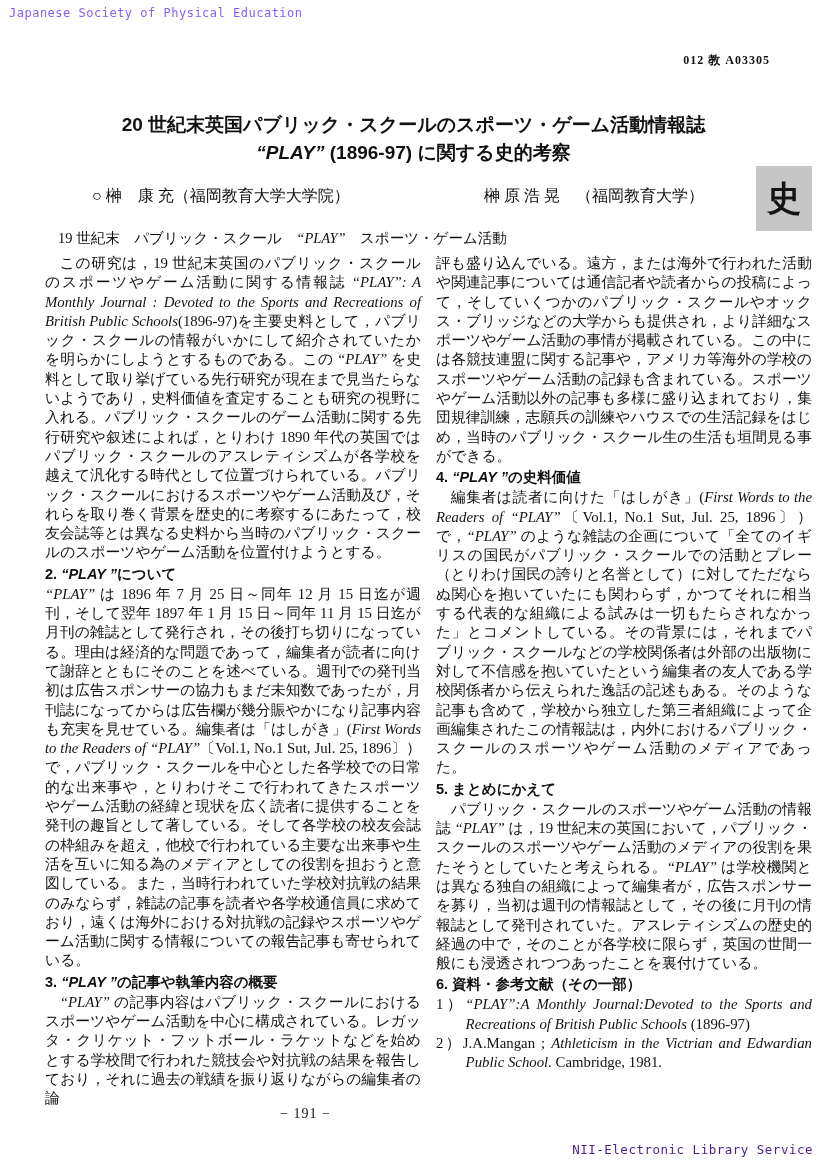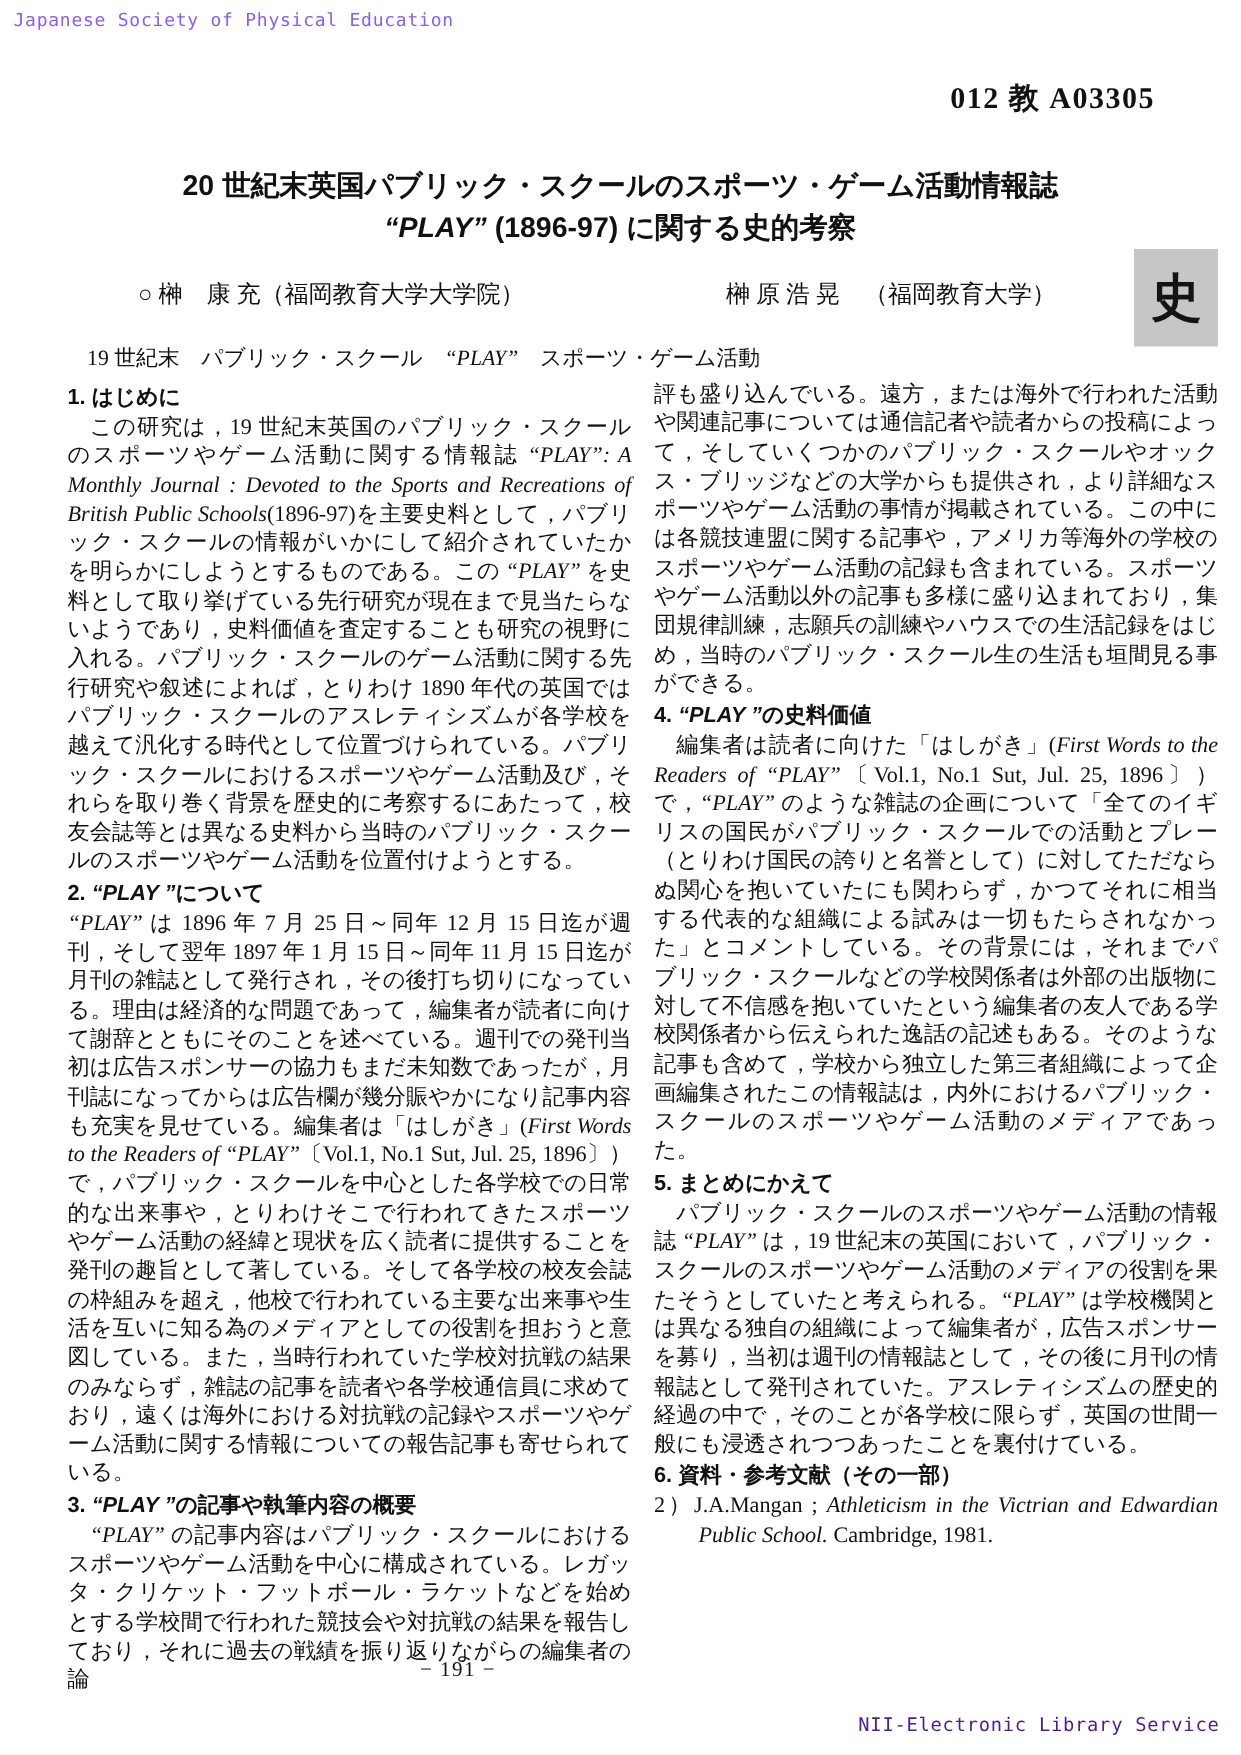--- a/index.html
+++ b/index.html
@@ -9,21 +9,21 @@
     font-family:"Liberation Serif","DejaVu Serif",serif;
   }
   .it{font-style:italic;}
   .scan-header{
     position:absolute;top:6px;left:9px;
     font-family:"DejaVu Sans Mono","Liberation Mono",monospace;
     font-size:12px;color:#8b5cf6;letter-spacing:.5px;
   }
   .doc-code{
     position:absolute;top:52px;right:57px;
-    font-size:20px;font-weight:bold;letter-spacing:1px;
+    font-size:12px;font-weight:bold;letter-spacing:1px;
   }
   .title{
     position:absolute;top:111px;left:0;width:100%;text-align:center;
     font-family:"Liberation Sans","DejaVu Sans",sans-serif;
     font-weight:bold;font-size:19px;line-height:1.45;
   }
   .authors{
     position:absolute;top:186px;left:92px;width:612px;
     display:flex;justify-content:space-between;font-size:16px;
   }
@@ -75,33 +75,33 @@
   <span>○ 榊　康 充（福岡教育大学大学院）</span>
   <span>榊 原 浩 晃　（福岡教育大学）</span>
 </div>
 
 <div class="category-tab">史</div>
 
 <div class="keywords"><span>19 世紀末　パブリック・スクール　</span><span class="it">“PLAY”</span><span>　スポーツ・ゲーム活動</span></div>
 
 <div class="columns">
   <div class="column">
-      <div class="sec-heading"><span>1. はじめに</span></div>
       <p class="para indent"><span>この研究は，19 世紀末英国のパブリック・スクールのスポーツやゲーム活動に関する情報誌 </span><span class="it">“PLAY”: A Monthly Journal : Devoted to the Sports and Recreations of British Public Schools</span><span>(1896-97)を主要史料として，パブリック・スクールの情報がいかにして紹介されていたかを明らかにしようとするものである。この </span><span class="it">“PLAY”</span><span> を史料として取り挙げている先行研究が現在まで見当たらないようであり，史料価値を査定することも研究の視野に入れる。パブリック・スクールのゲーム活動に関する先行研究や叙述によれば，とりわけ 1890 年代の英国ではパブリック・スクールのアスレティシズムが各学校を越えて汎化する時代として位置づけられている。パブリック・スクールにおけるスポーツやゲーム活動及び，それらを取り巻く背景を歴史的に考察するにあたって，校友会誌等とは異なる史料から当時のパブリック・スクールのスポーツやゲーム活動を位置付けようとする。</span></p>
       <div class="sec-heading"><span>2. </span><span class="it">“PLAY ”</span><span>について</span></div>
       <p class="para"><span class="it">“PLAY”</span><span> は 1896 年 7 月 25 日～同年 12 月 15 日迄が週刊，そして翌年 1897 年 1 月 15 日～同年 11 月 15 日迄が月刊の雑誌として発行され，その後打ち切りになっている。理由は経済的な問題であって，編集者が読者に向けて謝辞とともにそのことを述べている。週刊での発刊当初は広告スポンサーの協力もまだ未知数であったが，月刊誌になってからは広告欄が幾分賑やかになり記事内容も充実を見せている。編集者は「はしがき」(</span><span class="it">First Words to the Readers of “PLAY”</span><span>〔Vol.1, No.1 Sut, Jul. 25, 1896〕）で，パブリック・スクールを中心とした各学校での日常的な出来事や，とりわけそこで行われてきたスポーツやゲーム活動の経緯と現状を広く読者に提供することを発刊の趣旨として著している。そして各学校の校友会誌の枠組みを超え，他校で行われている主要な出来事や生活を互いに知る為のメディアとしての役割を担おうと意図している。また，当時行われていた学校対抗戦の結果のみならず，雑誌の記事を読者や各学校通信員に求めており，遠くは海外における対抗戦の記録やスポーツやゲーム活動に関する情報についての報告記事も寄せられている。</span></p>
       <div class="sec-heading"><span>3. </span><span class="it">“PLAY ”</span><span>の記事や執筆内容の概要</span></div>
       <p class="para indent"><span class="it">“PLAY”</span><span> の記事内容はパブリック・スクールにおけるスポーツやゲーム活動を中心に構成されている。レガッタ・クリケット・フットボール・ラケットなどを始めとする学校間で行われた競技会や対抗戦の結果を報告しており，それに過去の戦績を振り返りながらの編集者の論</span></p>
     </div>
   <div class="column">
       <p class="para"><span>評も盛り込んでいる。遠方，または海外で行われた活動や関連記事については通信記者や読者からの投稿によって，そしていくつかのパブリック・スクールやオックス・ブリッジなどの大学からも提供され，より詳細なスポーツやゲーム活動の事情が掲載されている。この中には各競技連盟に関する記事や，アメリカ等海外の学校のスポーツやゲーム活動の記録も含まれている。スポーツやゲーム活動以外の記事も多様に盛り込まれており，集団規律訓練，志願兵の訓練やハウスでの生活記録をはじめ，当時のパブリック・スクール生の生活も垣間見る事ができる。</span></p>
       <div class="sec-heading"><span>4. </span><span class="it">“PLAY ”</span><span>の史料価値</span></div>
       <p class="para indent"><span>編集者は読者に向けた「はしがき」(</span><span class="it">First Words to the Readers of “PLAY”</span><span>〔Vol.1, No.1 Sut, Jul. 25, 1896〕）で，</span><span class="it">“PLAY”</span><span> のような雑誌の企画について「全てのイギリスの国民がパブリック・スクールでの活動とプレー（とりわけ国民の誇りと名誉として）に対してただならぬ関心を抱いていたにも関わらず，かつてそれに相当する代表的な組織による試みは一切もたらされなかった」とコメントしている。その背景には，それまでパブリック・スクールなどの学校関係者は外部の出版物に対して不信感を抱いていたという編集者の友人である学校関係者から伝えられた逸話の記述もある。そのような記事も含めて，学校から独立した第三者組織によって企画編集されたこの情報誌は，内外におけるパブリック・スクールのスポーツやゲーム活動のメディアであった。</span></p>
       <div class="sec-heading"><span>5. まとめにかえて</span></div>
       <p class="para indent"><span>パブリック・スクールのスポーツやゲーム活動の情報誌 </span><span class="it">“PLAY”</span><span> は，19 世紀末の英国において，パブリック・スクールのスポーツやゲーム活動のメディアの役割を果たそうとしていたと考えられる。</span><span class="it">“PLAY”</span><span> は学校機関とは異なる独自の組織によって編集者が，広告スポンサーを募り，当初は週刊の情報誌として，その後に月刊の情報誌として発刊されていた。アスレティシズムの歴史的経過の中で，そのことが各学校に限らず，英国の世間一般にも浸透されつつあったことを裏付けている。</span></p>
       <div class="sec-heading"><span>6. 資料・参考文献（その一部）</span></div>
+      <p class="para ref"><span>1）</span><span class="it">“PLAY”:A Monthly Journal:Devoted to the Sports and Recreations of British Public Schools</span><span> (1896-97)</span></p>
       <p class="para ref"><span>2）J.A.Mangan ; </span><span class="it">Athleticism in the Victrian and Edwardian Public School.</span><span> Cambridge, 1981.</span></p>
     </div>
 </div>
 
 <div class="page-number">− 191 −</div>
 
 <div class="nii-footer">NII-Electronic Library Service</div>
 
 </body></html>

